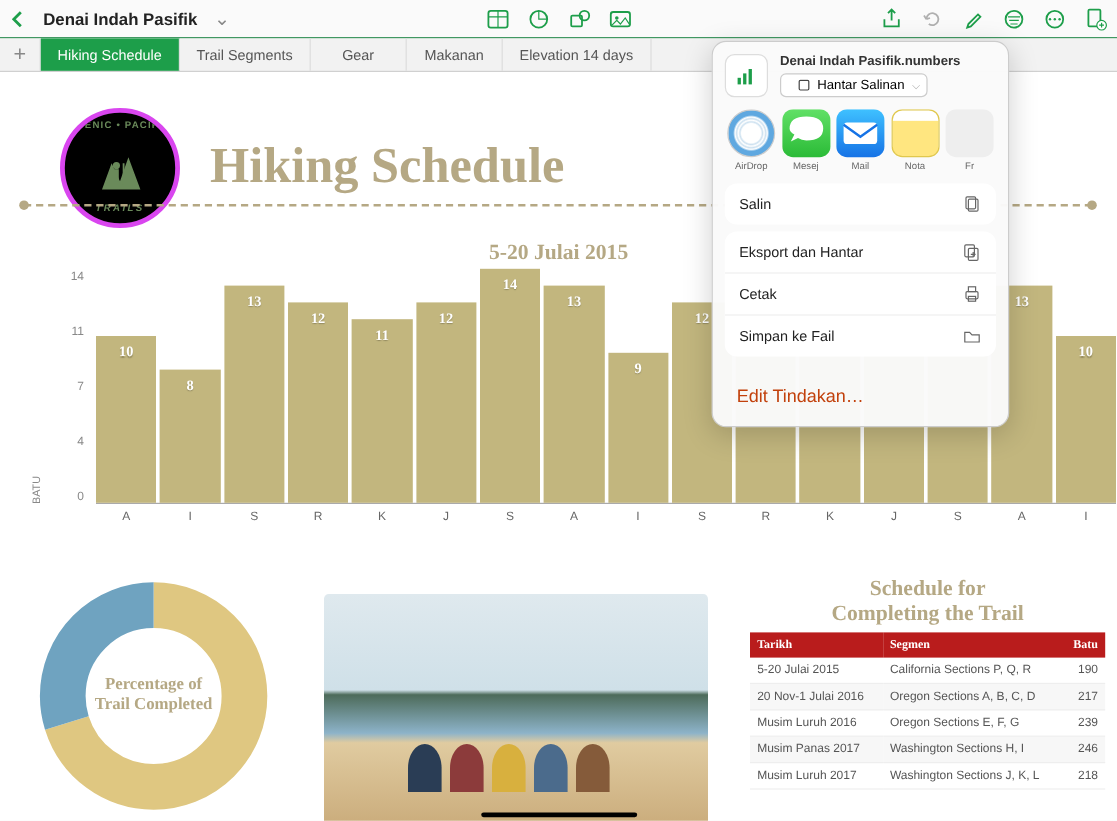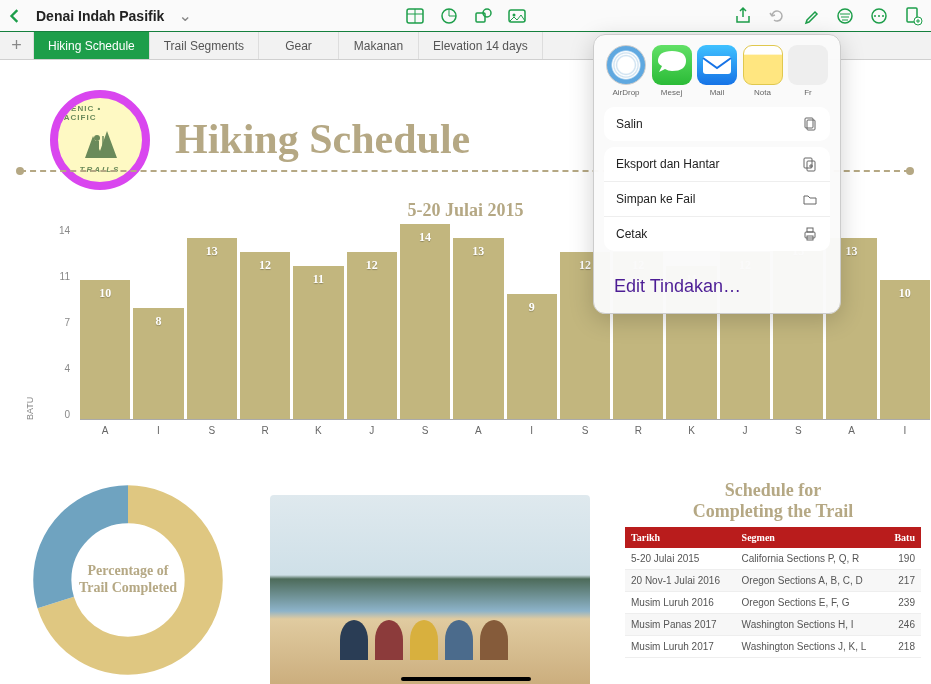--- a/index.html
+++ b/index.html
@@ -11,21 +11,21 @@
 .doc-title { font-weight: 600; font-size: 14px; color: #222; }
 .title-chev { color: #888; }
 .tool-icon { width: 20px; height: 20px; display: flex; align-items: center; justify-content: center; color: #1d9e4a; cursor: pointer; }
 .tool-icon.dim { color: #b0b0b0; }
 .tabs { height: 28px; background: #f2f2f2; display: flex; border-bottom: 1px solid #d0d0d0; align-items: stretch; }
 .add-tab { width: 34px; display: flex; align-items: center; justify-content: center; color: #888; font-size: 18px; border-right: 1px solid #ddd; cursor: pointer; }
 .tab { padding: 0 14px; display: flex; align-items: center; font-size: 12px; color: #555; border-right: 1px solid #ddd; cursor: pointer; min-width: 80px; justify-content: center; }
 .tab.active { background: #1d9e4a; color: #fff; font-weight: 500; }
 .canvas { position: relative; width: 931px; height: 624px; background: #fff; }
 .logo-area { position: absolute; left: 50px; top: 30px; width: 100px; height: 100px; }
-.logo-circle { width: 100px; height: 100px; border-radius: 50%; border: 8px solid #d946ef; display: flex; align-items: center; justify-content: center; position: relative; overflow: hidden; background: #fef9c3; }
+.logo-circle { width: 100px; height: 100px; border-radius: 50%; border: 4px solid #d946ef; display: flex; align-items: center; justify-content: center; position: relative; overflow: hidden; background: #000000; }
 .logo-text-top { position: absolute; top: 6px; font-size: 8px; color: #6a8a5a; font-weight: bold; letter-spacing: 1px; }
 .logo-text-bottom { position: absolute; bottom: 8px; font-size: 8px; color: #6a8a5a; font-weight: bold; letter-spacing: 2px; font-style: italic; }
 .page-title { position: absolute; left: 175px; top: 55px; font-family: Georgia, serif; font-size: 42px; color: #b5a884; font-weight: bold; }
 .title-divider { position: absolute; left: 20px; top: 110px; width: 890px; border-top: 2px dashed #b5a884; }
 .title-divider::before, .title-divider::after { content: ""; width: 8px; height: 8px; background: #b5a884; border-radius: 50%; position: absolute; top: -5px; }
 .title-divider::before { left: -4px; }
 .title-divider::after { right: -4px; }
 .chart-subtitle { position: absolute; left: 50%; transform: translateX(-50%); top: 140px; font-family: Georgia, serif; font-size: 18px; color: #b5a884; font-weight: bold; }
 .bar-chart { position: absolute; left: 30px; top: 165px; width: 880px; height: 210px; }
 .y-axis { position: absolute; left: 18px; top: 0; height: 195px; display: flex; flex-direction: column; justify-content: space-between; font-size: 10px; color: #888; width: 22px; text-align: right; }
@@ -57,21 +57,21 @@
 .dropdown { font-size: 11px; border: 1px solid #ccc; border-radius: 5px; padding: 3px 18px 3px 14px; background: #fff; display: inline-flex; align-items: center; gap: 6px; position: relative; }
 .dropdown::after { content: "⌵"; position: absolute; right: 5px; color: #aaa; font-size: 9px;}
 .share-apps { display: flex; justify-content: space-between; margin-bottom: 10px; overflow: hidden;}
 .app { width: 44px; display: flex; flex-direction: column; align-items: center; gap: 3px; }
 .app-ic { width: 40px; height: 40px; border-radius: 9px; }
 .app span { font-size: 8px; color: #666; }
 .actions { background: #fff; border-radius: 10px; overflow: hidden; margin-bottom: 6px; }
 .action { display: flex; justify-content: space-between; align-items: center; padding: 9px 12px; font-size: 12px; color: #222; border-bottom: 0.5px solid #eee; cursor: pointer; }
 .action:last-child { border-bottom: none; }
 .action-ic { color: #666; width: 16px; height: 16px; }
-.edit-actions { font-size: 18px; color: #4c1d95; padding: 6px 10px; cursor: pointer; margin-top: 19px; }
+.edit-actions { font-size: 15px; color: #c2410c; padding: 6px 10px; cursor: pointer; margin-top: 19px; }
 .home-ind { position: absolute; bottom: 3px; left: 50%; transform: translateX(-50%); width: 130px; height: 4px; background: #000; border-radius: 3px; }
 </style>
 </head>
 <body>
 
 <div class="toolbar">
   <div class="toolbar-left">
     <span class="back-btn">
       <svg viewBox="0 0 12 12">
           <path d="M8 1 L3 6 L8 11" stroke="#1d9e4a" stroke-width="2" fill="none"></path>
@@ -315,20 +315,38 @@
             <td>218</td>
           </tr>
         </tbody>
     </table>
   </div>
 
   <div class="home-ind"></div>
 </div>
 
 <div class="share-sheet">
+  <div class="share-head">
+    <div class="doc-icon">
+      <svg viewBox="0 0 24 24">
+          <rect x="4" y="14" width="3" height="6" fill="#1d9e4a"></rect>
+          <rect x="9" y="10" width="3" height="10" fill="#1d9e4a"></rect>
+          <rect x="14" y="6" width="3" height="14" fill="#1d9e4a"></rect>
+        </svg>
+    </div>
+    <div class="share-head-r">
+      <div class="share-fname">Denai Indah Pasifik.numbers</div>
+      <div class="dropdown">
+        <svg width="10" height="10" viewBox="0 0 10 10">
+            <rect x="1" y="1" width="8" height="8" rx="1" fill="none" stroke="#444"></rect>
+          </svg>
+        <span>Hantar Salinan</span>
+      </div>
+    </div>
+  </div>
   <div class="share-apps" id="share-apps">
       <div class="app">
         <div class="app-ic" style="background: radial-gradient(circle, rgb(255, 255, 255) 30%, rgb(205, 225, 240) 35%, rgb(255, 255, 255) 40%, rgb(205, 225, 240) 45%, rgb(255, 255, 255) 50%, rgb(95, 168, 224) 56%); border: 1px solid rgb(204, 204, 204); border-radius: 50%;"></div>
         <span>AirDrop</span>
       </div>
       <div class="app">
         <div class="app-ic" style="background: linear-gradient(rgb(97, 224, 102), rgb(43, 187, 55));"><svg viewBox="0 0 40 40">
             <path d="M6 16 q0 -10 14 -10 t14 10 t-14 10 q-4 0 -7 -2 l-6 3 l3 -6 q-4 -2 -4 -5" fill="#fff"></path>
           </svg></div>
         <span>Mesej</span>
@@ -361,28 +379,28 @@
   <div class="actions">
     <div class="action">
       <span>Eksport dan Hantar</span>
       <svg class="action-ic" viewBox="0 0 16 16">
           <rect x="2" y="2" width="8" height="10" rx="1" fill="none" stroke="currentColor"></rect>
           <rect x="5" y="5" width="8" height="10" rx="1" fill="none" stroke="currentColor"></rect>
           <path d="M7 10 h4 M9 8 v4" stroke="currentColor"></path>
         </svg>
     </div>
     <div class="action">
-      <span>Simpan ke Fail</span>
-      <svg class="action-ic" viewBox="0 0 16 16">
-          <path d="M2 5 h4 l2 2 h6 v6 h-12 z" fill="none" stroke="currentColor"></path>
-        </svg>
-    </div>
-    <div class="action">
       <span>Cetak</span>
       <svg class="action-ic" viewBox="0 0 16 16">
           <rect x="3" y="6" width="10" height="6" rx="1" fill="none" stroke="currentColor"></rect>
           <rect x="5" y="2" width="6" height="4" fill="none" stroke="currentColor"></rect>
           <rect x="5" y="10" width="6" height="4" fill="none" stroke="currentColor"></rect>
         </svg>
     </div>
+    <div class="action">
+      <span>Simpan ke Fail</span>
+      <svg class="action-ic" viewBox="0 0 16 16">
+          <path d="M2 5 h4 l2 2 h6 v6 h-12 z" fill="none" stroke="currentColor"></path>
+        </svg>
+    </div>
   </div>
   <div class="edit-actions">Edit Tindakan…</div>
 </div>
 
 </body></html>

